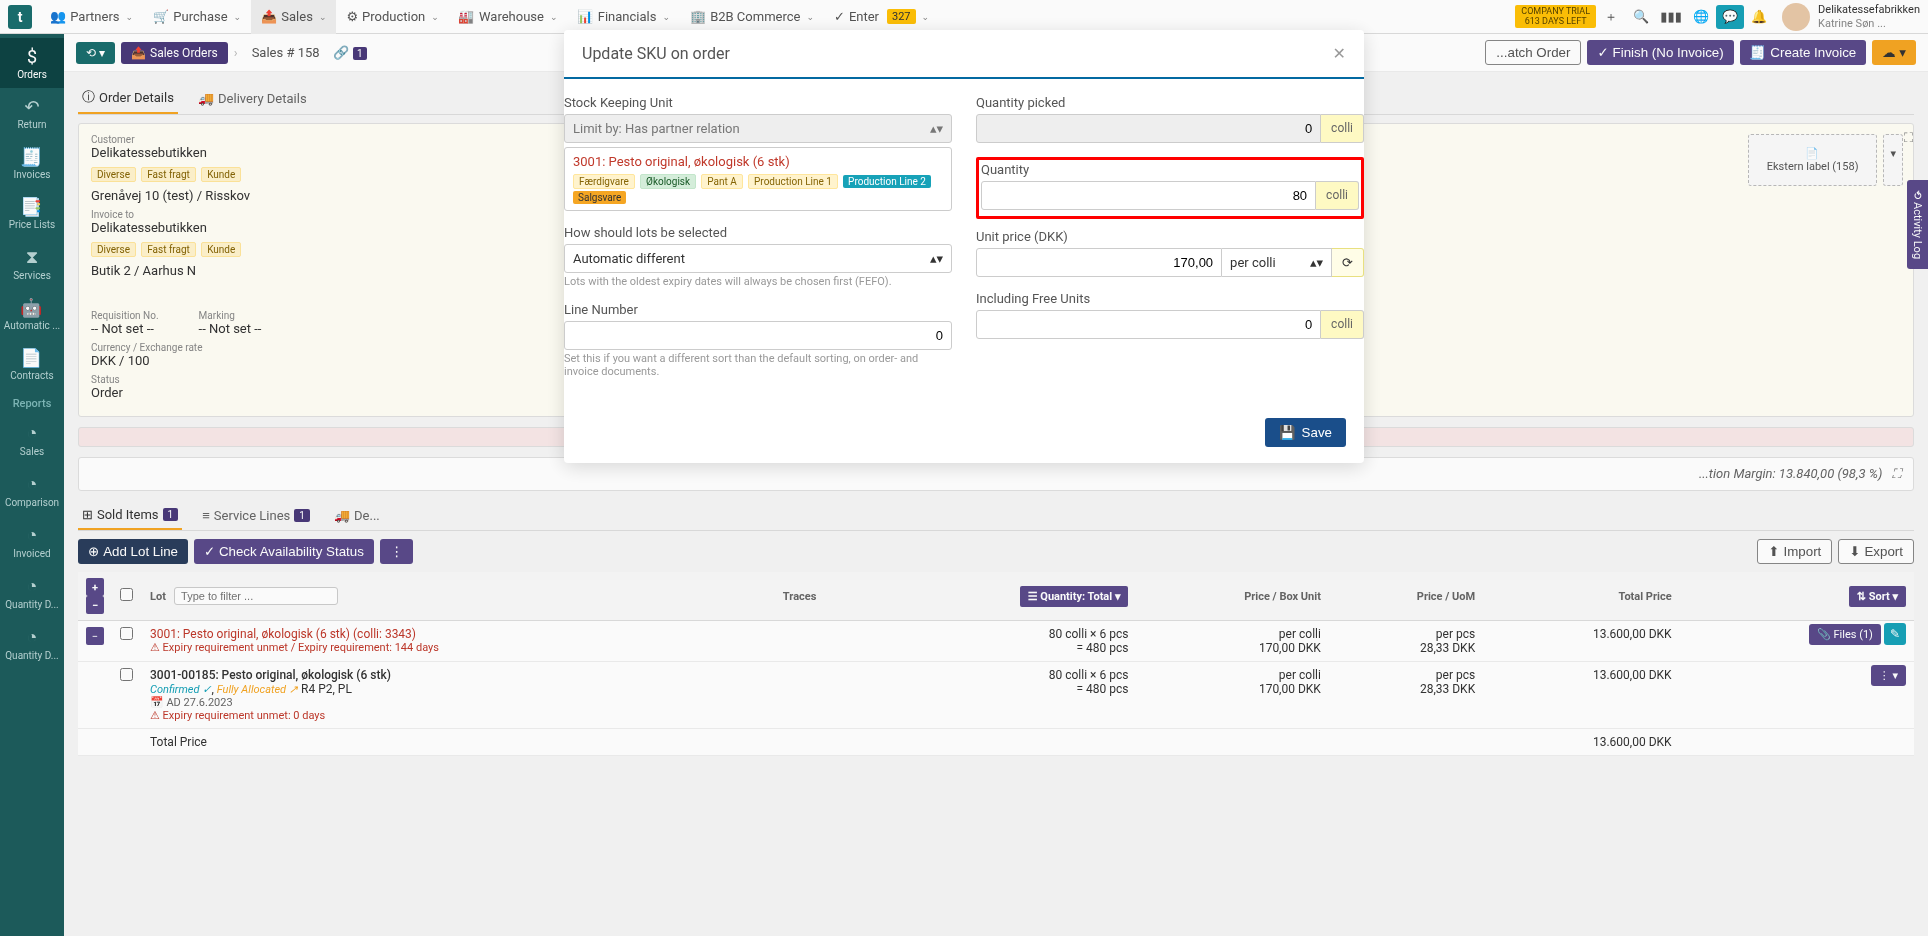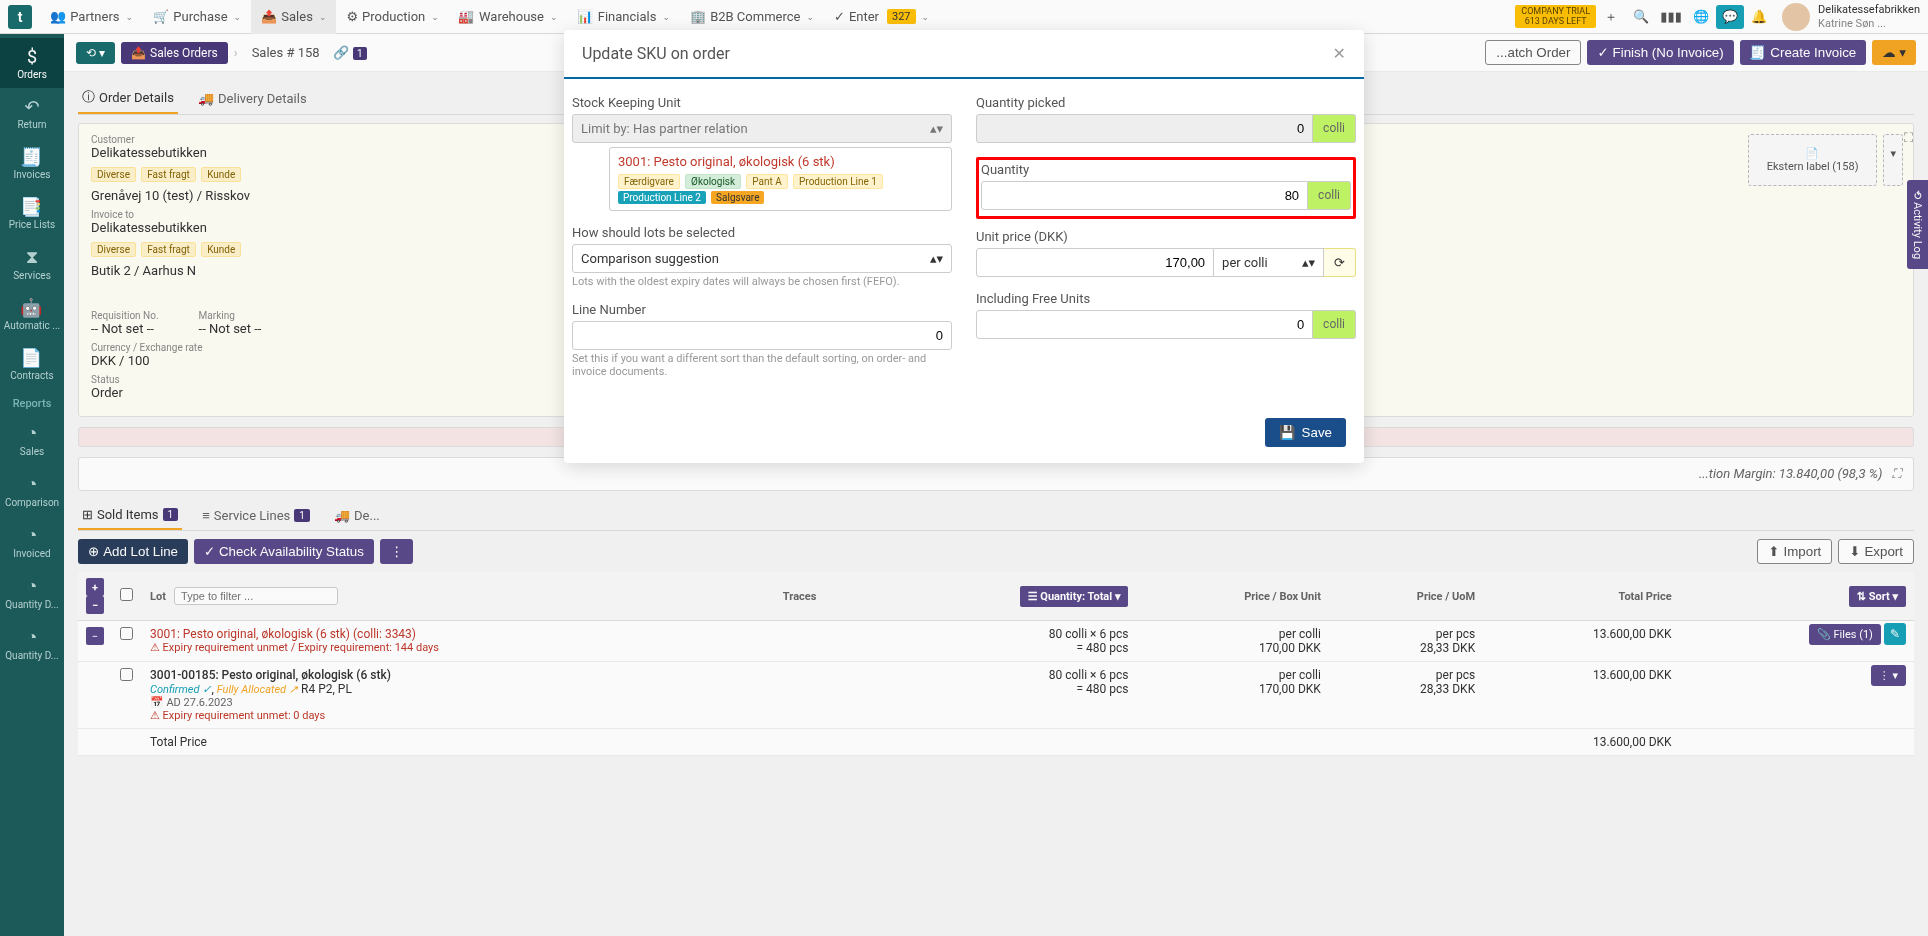--- a/index.html
+++ b/index.html
@@ -81,32 +81,32 @@
     
     
     .activity-tab { position:fixed; right:0; top:180px; background:#5a4a8a; color:#fff; writing-mode:vertical-rl; padding:10px 4px; font-size:11px; border-radius:3px 0 0 3px; cursor:pointer;}
     
     
     .modal-backdrop { position:fixed; inset:0; background:rgba(0,0,0,0.02); z-index:100; }
     .modal { position:fixed; top:30px; left:50%; transform:translateX(-50%); width:800px; background:#fff; border-radius:4px; box-shadow:0 4px 20px rgba(0,0,0,0.15); z-index:101; }
     .modal-hdr { padding:14px 18px; border-bottom:2px solid #0369a1; display:flex; align-items:center; }
     .modal-hdr .title { font-size:16px; color:#555; font-weight:400;}
     .modal-hdr .close { margin-left:auto; cursor:pointer; color:#999; font-size:16px;}
-    .modal-body { padding:16px 8px; display:flex; gap:24px; }
+    .modal-body { padding:16px 0; display:flex; gap:24px; }
     .modal-col { flex:1; }
     .fld-lbl { font-size:13px; color:#555; margin-bottom:4px; display:block; }
     .fld-help { font-size:11px; color:#999; margin-top:2px; }
     .inp, .sel { width:100%; padding:6px 8px; border:1px solid #ccc; border-radius:3px; font-size:13px; background:#fff; }
     .sel.disabled { background:#eee; color:#777; }
     .inp-group { display:flex; }
     .inp-group .inp { flex:1; border-radius:3px 0 0 3px; text-align:right;}
-    .inp-group .unit { padding:6px 10px; background:#bef264; border:1px solid #ccc; border-left:none; border-radius:0 3px 3px 0; font-size:12px; color:#666;}
+    .inp-group .unit { padding:6px 10px; background:#fef9c3; border:1px solid #ccc; border-left:none; border-radius:0 3px 3px 0; font-size:12px; color:#666;}
     .inp-group .refresh { padding:6px 10px; background:#fffde7; border:1px solid #e8e080; border-left:none; border-radius:0 3px 3px 0; cursor:pointer;}
     .fld-block { margin-bottom:14px; }
-    .sku-display { border:1px solid #ccc; border-radius:3px; padding:6px 8px; background:#fff;margin-left:37px;}
+    .sku-display { border:1px solid #ccc; border-radius:3px; padding:6px 8px; background:#fff;}
     .sku-display .name { color:#c0392b; font-size:13px;}
     .sku-display .tags { margin-top:4px; }
     .highlight-box { border:3px solid red; padding:2px; border-radius:2px;}
     .modal-ftr { padding:10px 18px 16px; text-align:right; }
     .btn-save { background:#1a4e8a; color:#fff; padding:7px 14px; border:none; border-radius:3px; cursor:pointer; display:inline-flex;align-items:center;gap:6px;}
     textarea.inp { resize:vertical; height:50px;}
     .disabled-inp { background:#eee; }
   </style>
 </head>
 <body>
@@ -334,21 +334,21 @@
             <span class="tag yellow">Pant A</span>
             <span class="tag yellow">Production Line 1</span>
             <span class="tag teal">Production Line 2</span>
             <span class="tag orange">Salgsvare</span>
           </div>
         </div>
       </div>
       <div class="fld-block">
         <label class="fld-lbl">How should lots be selected</label>
         <div class="sel" style="display:flex;justify-content:space-between;">
-            <span>Comparison suggestion</span>
+            <span>Automatic different</span>
             <span>▴▾</span>
           </div>
         <div class="fld-help">Lots with the oldest expiry dates will always be chosen first (FEFO).</div>
       </div>
       <div class="fld-block">
         <label class="fld-lbl">Line Number</label>
         <input class="inp" style="text-align: right;" value="0">
         <div class="fld-help">Set this if you want a different sort than the default sorting, on order- and invoice documents.</div>
       </div>
     </div>

